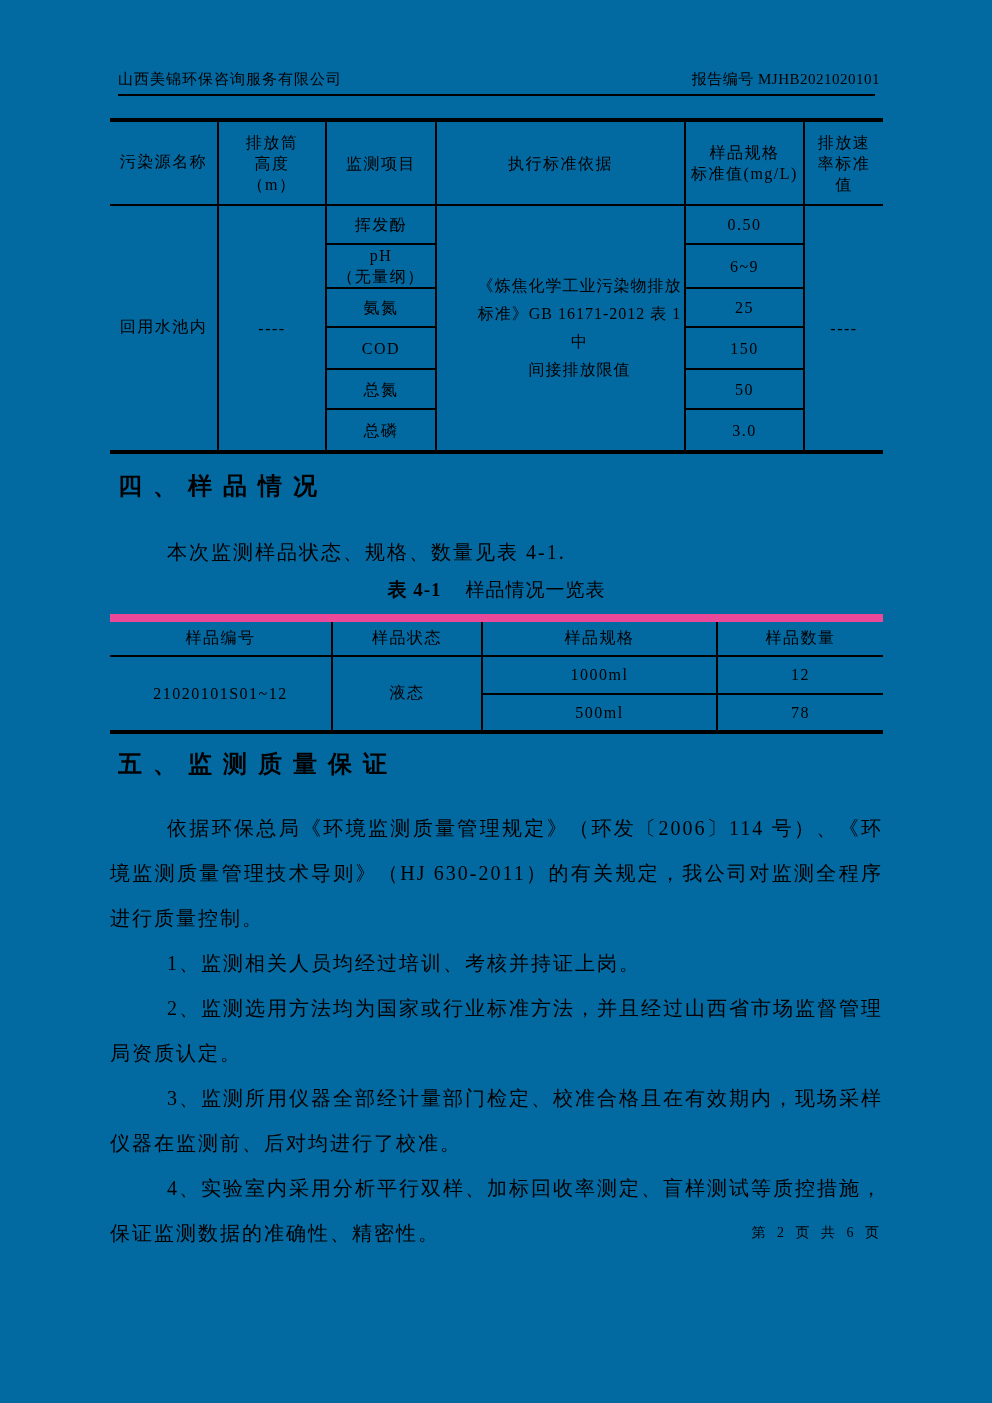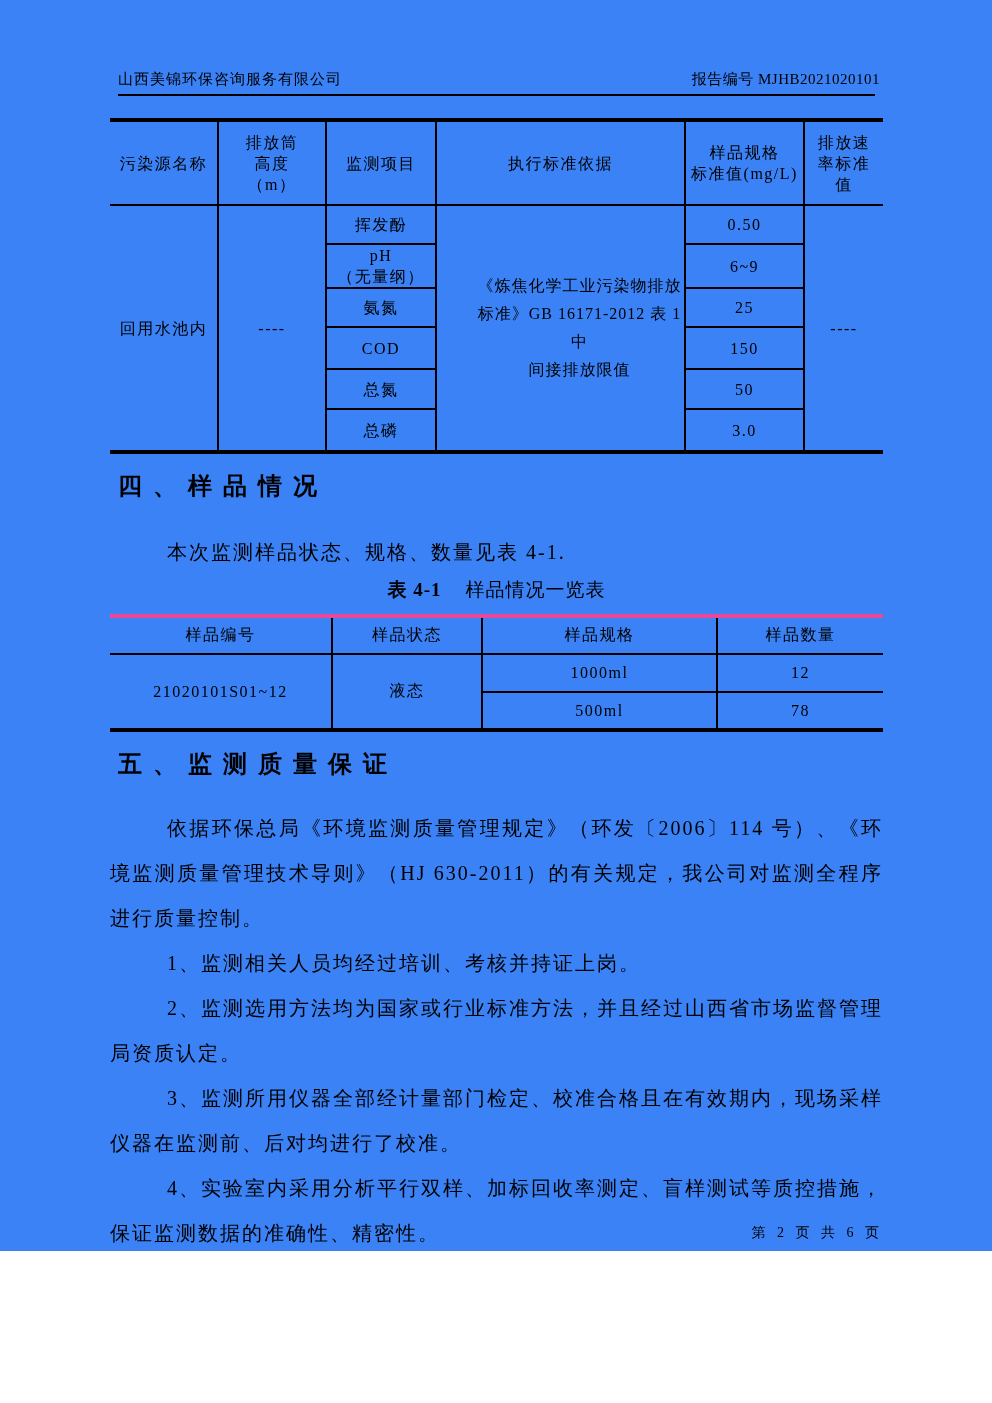--- a/index.html
+++ b/index.html
@@ -1,20 +1,20 @@
 <!DOCTYPE html>
 <html><head>
 <meta charset="utf-8">
 <style>
   html,body{margin:0;padding:0;background:#ffffff;}
   .page{
     position:relative;
     width:992px;
-    height:1251px;
-    background:#3b82f6;
+    height:1403px;
+    background:#0369a1;
     color:#000000;
     font-family:"Liberation Serif","DejaVu Serif",serif;
     overflow:hidden;
   }
   
   .company{
     position:absolute;left:118px;top:70px;
     font-size:15px;letter-spacing:1px;
   }
   .report-no{
@@ -34,26 +34,26 @@
   }
   .standards-table th,.standards-table td{
     border-left:2px solid #000;
     border-bottom:2px solid #000;
     text-align:center;vertical-align:middle;
     font-weight:normal;padding:0 2px;
     letter-spacing:1.5px;
     line-height:21px;
     overflow:hidden;
   }
-  .standards-table .no-l{border-left:none;}
+  .standards-table .no-l{border-left:none;font-family:Liberation Mono, monospace;}
   .standards-table .prewrap{white-space:pre-line;}
   .standards-table .basis-cell{line-height:28px;letter-spacing:1px;padding-left:40px;}
   .samples-table{
     position:absolute;left:110px;top:614px;width:773px;
-    border-top:4px solid #ec4899;border-bottom:4px solid #000;
+    border-top:8px solid #ec4899;border-bottom:4px solid #000;
     font-size:16px;
   }
   .samples-table th,.samples-table td{
     border-left:2px solid #000;
     border-bottom:2px solid #000;
     text-align:center;vertical-align:middle;
     font-weight:normal;padding:0 2px;
     letter-spacing:1.5px;
   }
   .samples-table .no-l{border-left:none;}

